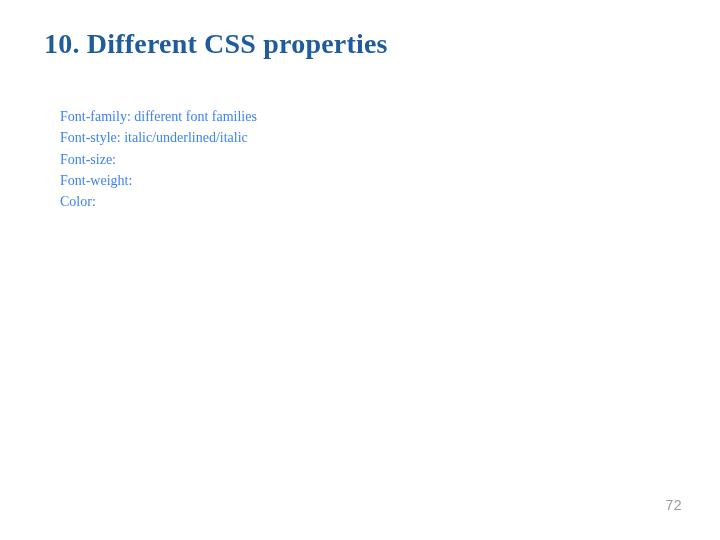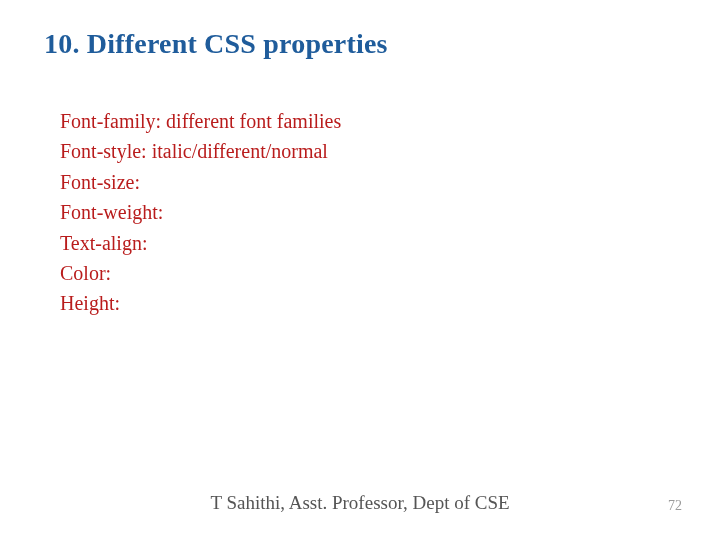--- a/index.html
+++ b/index.html
@@ -24,22 +24,22 @@
     top: 28px;
     font-size: 28px;
     font-weight: bold;
     color: #1f5c9b;
     letter-spacing: 0.2px;
   }
   .body {
     position: absolute;
     left: 60px;
     top: 106px;
-    font-size: 20px;
-    color: #b91c1c;
+    font-size: 14px;
+    color: #3b82f6;
     line-height: 1.52;
   }
   .body div {
     white-space: nowrap;
   }
   .footer {
     position: absolute;
     left: 0;
     right: 0;
     bottom: 26px;
@@ -47,34 +47,31 @@
     font-size: 19px;
     color: #555;
     font-family: "Times New Roman", Times, serif;
   }
   .page-number {
     position: absolute;
     right: 38px;
     bottom: 26px;
     font-size: 14px;
     color: #9a9a9a;
-    font-family: Liberation Serif, serif;
+    font-family: Liberation Mono, monospace;
   }
 </style>
 </head>
 <body>
 
 <div class="slide">
   <div class="title">10. Different CSS properties</div>
 
   <div class="body">
     <div>Font-family: different font families</div>
-    <div>Font-style: italic/different/normal</div>
+    <div>Font-style: italic/underlined/italic</div>
     <div>Font-size:</div>
     <div>Font-weight:</div>
-    <div>Text-align:</div>
     <div>Color:</div>
-    <div>Height:</div>
   </div>
 
-  <div class="footer">T Sahithi, Asst. Professor, Dept of CSE</div>
   <div class="page-number">72</div>
 </div>
 
 </body></html>

